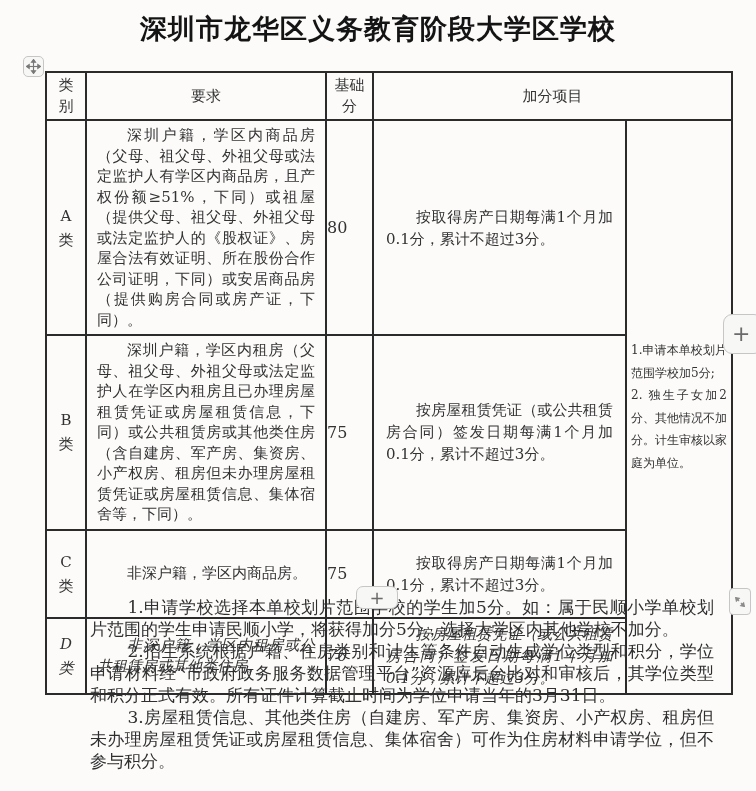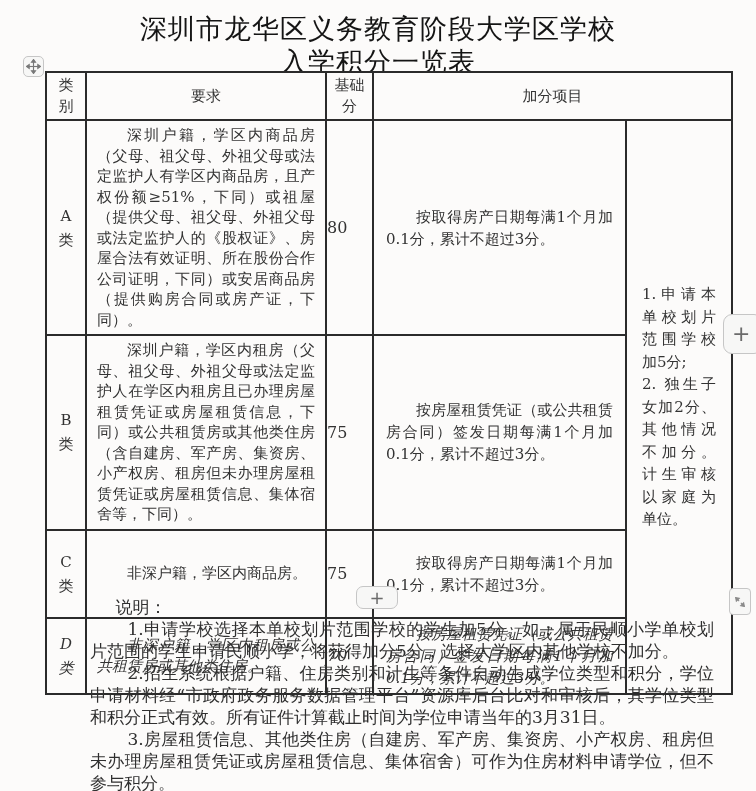--- a/index.html
+++ b/index.html
@@ -18,21 +18,21 @@
   }
 
   
   .title {
     position: absolute;
     top: 12px;
     left: 0;
     width: 100%;
     text-align: center;
     font-family: "DejaVu Sans", "Liberation Sans", sans-serif;
-    font-weight: normal;
+    font-weight: bold;
     font-size: 27px;
     line-height: 33px;
     color: #141414;
     letter-spacing: 1px;
   }
 
   
   .handle-btn {
     position: absolute;
     display: flex;
@@ -94,23 +94,23 @@
   td.req-cell .indent { display: block; text-indent: 2em; }
   td.score-cell { text-align: left; font-size: 16px; font-family: "DejaVu Serif", serif; }
   td.bonus-cell {
     font-size: 15px;
     line-height: 22px;
     padding: 4px 12px;
     text-align: justify;
   }
   td.bonus-cell .indent { display: block; text-indent: 2em; }
   td.side-cell {
-    font-size: 15px;
+    font-size: 12px;
     line-height: 22.5px;
-    padding: 4px 15px;
+    padding: 4px 4px;
     text-align: justify;
   }
   td.side-cell p { margin: 0; }
 
   
   tr.hdr-row  { height: 44px; }
   tr.row-a { height: 168px; }
   tr.row-b { height: 157px; }
   tr.row-c { height: 88px; }
   tr.row-d { height: 67px; font-style: italic; }
@@ -147,21 +147,20 @@
           <polygon points="8,15.5 5.9,12.6 10.1,12.6"></polygon>
           <polygon points="0.5,8 3.4,5.9 3.4,10.1"></polygon>
           <polygon points="15.5,8 12.6,5.9 12.6,10.1"></polygon>
         </g>
       </svg>
     </span>
   </div>
 
   <div class="title">
     <div>深圳市龙华区义务教育阶段大学区学校</div>
-    <div>入学积分一览表</div>
   </div>
 
   <table class="score-table">
     <colgroup>
       <col style="width:40px">
       <col style="width:240px">
       <col style="width:47px">
       <col style="width:253px">
       <col style="width:106px">
     </colgroup>
@@ -238,19 +237,18 @@
           <line x1="4.5" y1="4.5" x2="7" y2="7"></line>
           <line x1="9" y1="9" x2="11.5" y2="11.5"></line>
           <polygon points="3,3 7.2,3.8 3.8,7.2"></polygon>
           <polygon points="13,13 8.8,12.2 12.2,8.8"></polygon>
         </g>
       </svg>
     </span>
   </div>
 
   <div class="notes">
-    <span class="notes-label">说明：</span>
     <p class="note-item">1.申请学校选择本单校划片范围学校的学生加5分。如：属于民顺小学单校划片范围的学生申请民顺小学，将获得加分5分，选择大学区内其他学校不加分。</p>
     <p class="note-item">2.招生系统根据户籍、住房类别和计生等条件自动生成学位类型和积分，学位申请材料经“市政府政务服务数据管理平台”资源库后台比对和审核后，其学位类型和积分正式有效。所有证件计算截止时间为学位申请当年的3月31日。</p>
     <p class="note-item">3.房屋租赁信息、其他类住房（自建房、军产房、集资房、小产权房、租房但未办理房屋租赁凭证或房屋租赁信息、集体宿舍）可作为住房材料申请学位，但不参与积分。</p>
   </div>
 
 </div>
 
 </body></html>

